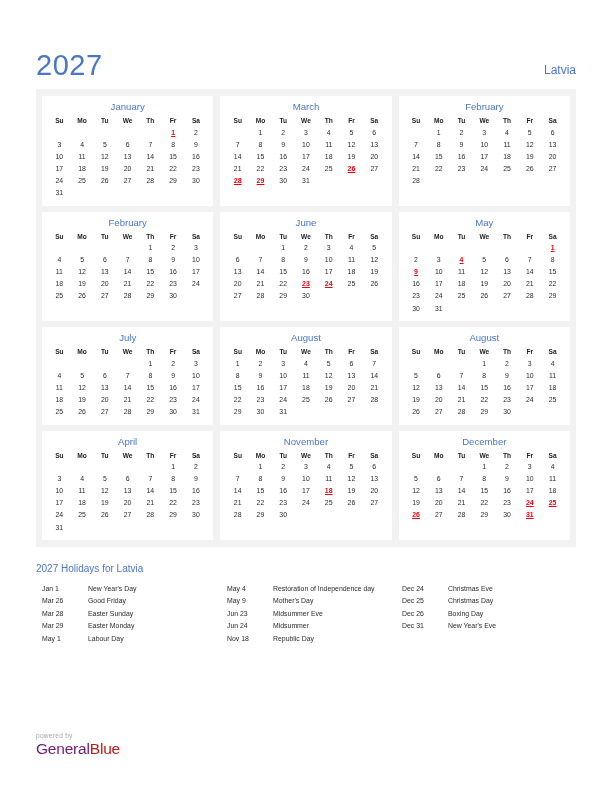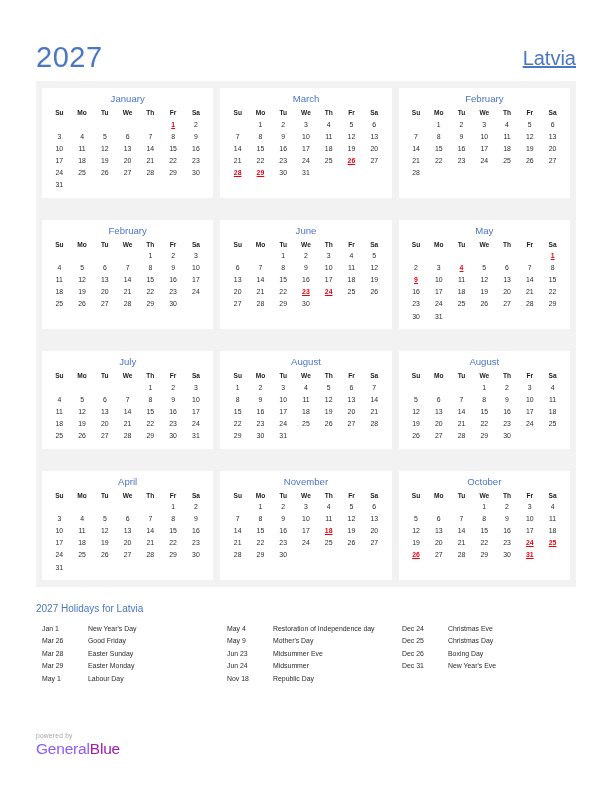--- a/index.html
+++ b/index.html
@@ -11,53 +11,52 @@
     height: 792px;
     background: #ffffff;
     font-family: "Liberation Sans", sans-serif;
     -webkit-font-smoothing: antialiased;
   }
   .page {
     position: relative;
     width: 612px;
     height: 792px;
     box-sizing: border-box;
-    padding: 4px 36px;
+    padding: 12px 36px;
   }
 
   
   .header {
     display: flex;
     align-items: flex-end;
     justify-content: space-between;
     height: 42px;
     padding-top: 26px;
   }
   .year-title {
     font-size: 29px;
     color: #4b76c4;
     letter-spacing: 0.5px;
     line-height: 1;
   }
   .country-title {
-    font-size: 20px;
+    font-size: 12px;
     color: #4b76c4;
     line-height: 1;
     padding-bottom: 4px;
-    text-decoration: underline;
   }
 
   
   .cal-panel {
     margin-top: 9px;
     background: #f2f2f2;
     padding: 7px 6px 7px 6px;
     display: grid;
     grid-template-columns: repeat(3, 1fr);
-    gap: 22px 7px;
+    gap: 6px 7px;
   }
   .month-card {
     background: #ffffff;
     padding: 5px 6px 7px 6px;
     box-sizing: border-box;
   }
   .month-name {
     text-align: center;
     font-size: 9.6px;
     color: #4b76c4;
@@ -131,22 +130,22 @@
     font-size: 6.6px;
     color: #a6a6a6;
     letter-spacing: 0.25px;
     margin-bottom: 2px;
   }
   .brand {
     font-size: 15.5px;
     letter-spacing: -0.2px;
     line-height: 1;
   }
-  .brand .brand-general { color: #8b5cf6; }
-  .brand .brand-blue { color: #a21caf; }
+  .brand .brand-general { color: #701a75; }
+  .brand .brand-blue { color: #b91c1c; }
 </style>
 </head>
 <body>
 
 <div class="page">
 
   <div class="header">
     <div class="year-title">2027</div>
     <div class="country-title">Latvia</div>
   </div>
@@ -866,21 +865,21 @@
               <td>30</td>
               <td class="empty"></td>
               <td class="empty"></td>
               <td class="empty"></td>
               <td class="empty"></td>
             </tr>
           </tbody>
         </table>
       </div>
       <div class="month-card">
-        <div class="month-name">October</div>
+        <div class="month-name">December</div>
         <table class="month-grid">
           <thead>
             <tr>
               <th>Su</th>
               <th>Mo</th>
               <th>Tu</th>
               <th>We</th>
               <th>Th</th>
               <th>Fr</th>
               <th>Sa</th>

